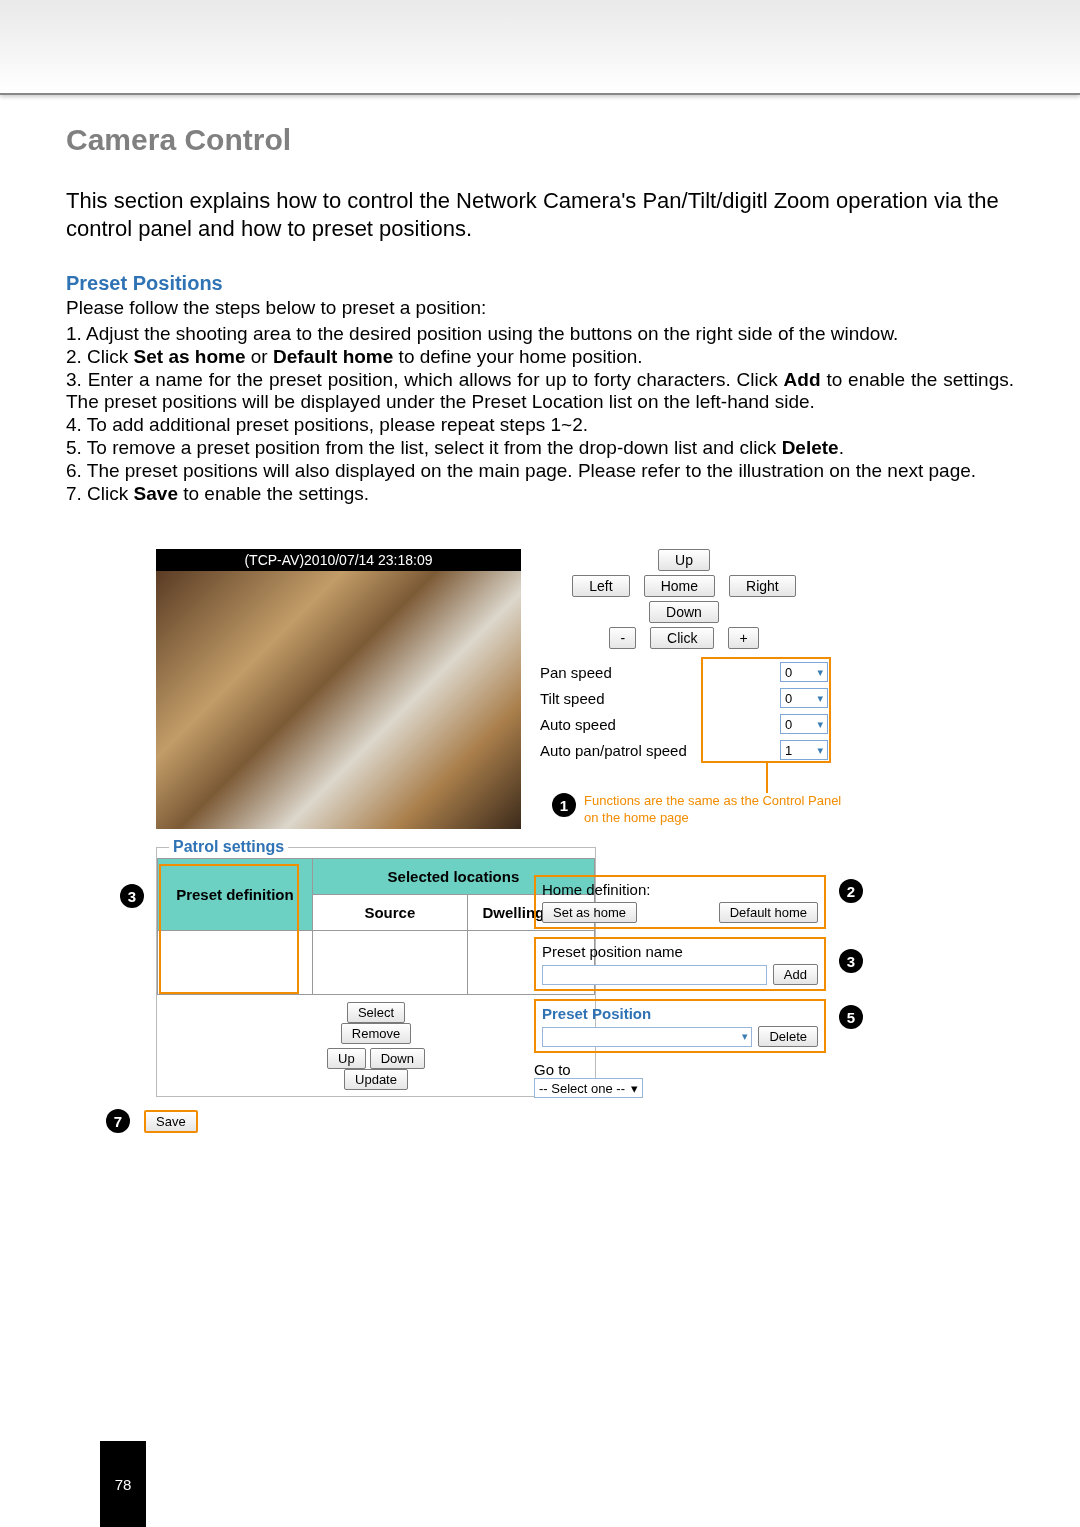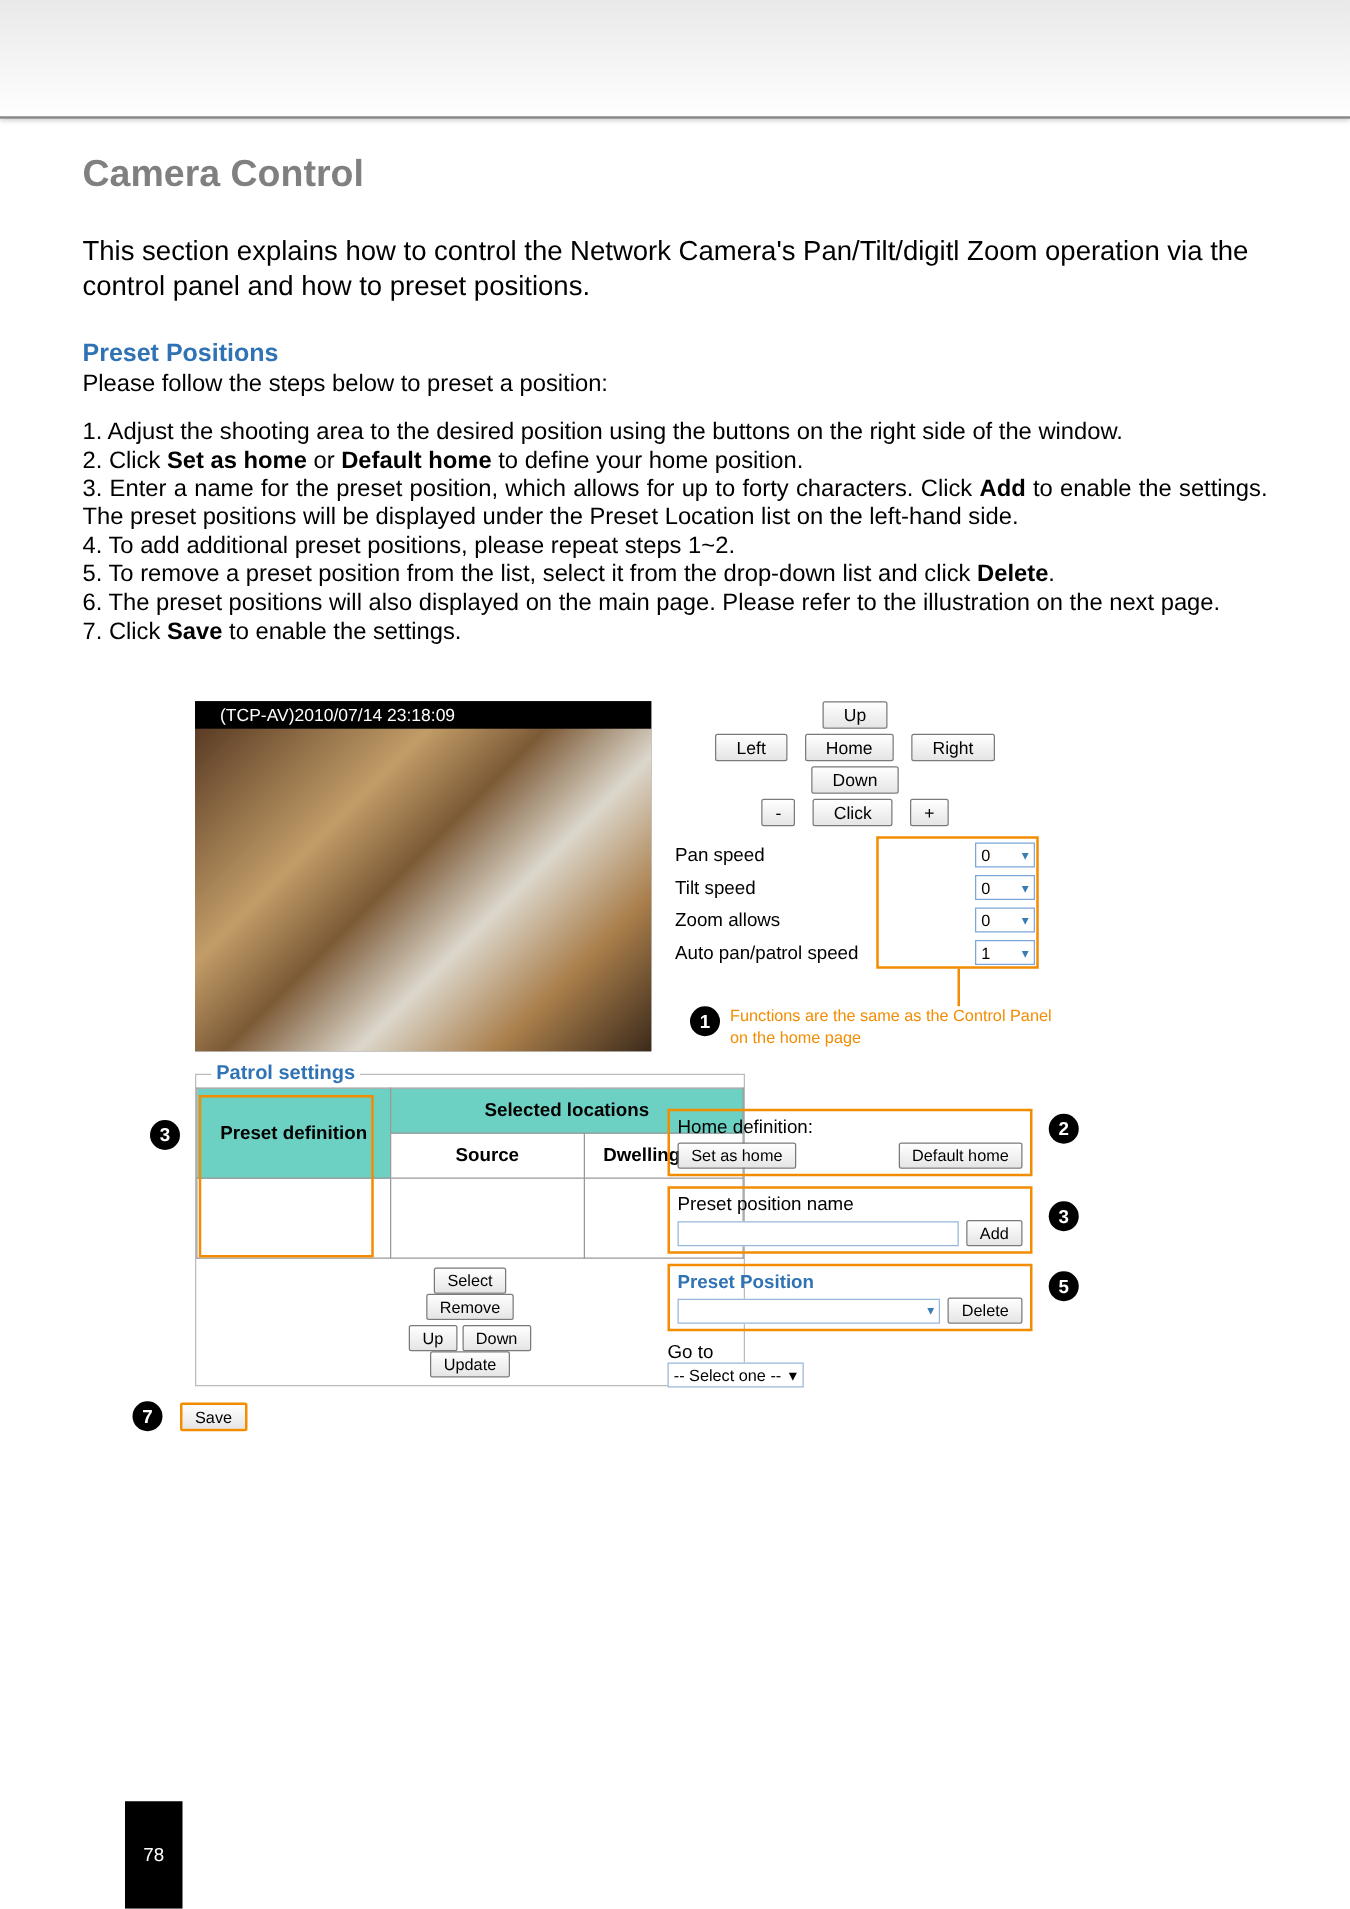--- a/index.html
+++ b/index.html
@@ -38,21 +38,21 @@
     font-weight: bold;
     margin-bottom: 2px;
   }
   .preset-intro {
     font-size: 19px;
     line-height: 1.2;
     margin-bottom: 18px;
   }
   .steps-intro {
     font-size: 19px;
-    margin-bottom: 16px;
+    margin-bottom: 4px;
   }
   .steps {
     font-size: 19px;
     line-height: 1.2;
     text-align: justify;
   }
   .steps .step { margin-bottom: 0px; }
   .bold { font-weight: bold; }
 
   
@@ -69,21 +69,21 @@
     background: #111;
   }
   .video-top {
     position: absolute;
     top: 0; left: 0; right: 0;
     height: 22px;
     background: #000;
     color: #fff;
     font-size: 14px;
     display: flex;
-    justify-content: flex-start;
+    justify-content: center;
     padding: 3px 20px;
   }
   .video-img {
     position: absolute;
     top: 22px; left: 0; right: 0; bottom: 0;
     background: linear-gradient(135deg, #5a3b24 0%, #c29d68 30%, #7c5a36 45%, #dcd7cc 62%, #a97e4b 80%, #3b2a1a 100%);
   }
 
   
   .ctrl-panel {
@@ -273,21 +273,21 @@
           </span>
         </div>
       <div class="speed-row">
           <span>Tilt speed</span>
           <span class="sel">
             <span>0</span>
             <span class="caret">▾</span>
           </span>
         </div>
       <div class="speed-row">
-          <span>Zoom allows</span>
+          <span>Auto speed</span>
           <span class="sel">
             <span>0</span>
             <span class="caret">▾</span>
           </span>
         </div>
       <div class="speed-row">
           <span>Auto pan/patrol speed</span>
           <span class="sel">
             <span>1</span>
             <span class="caret">▾</span>

